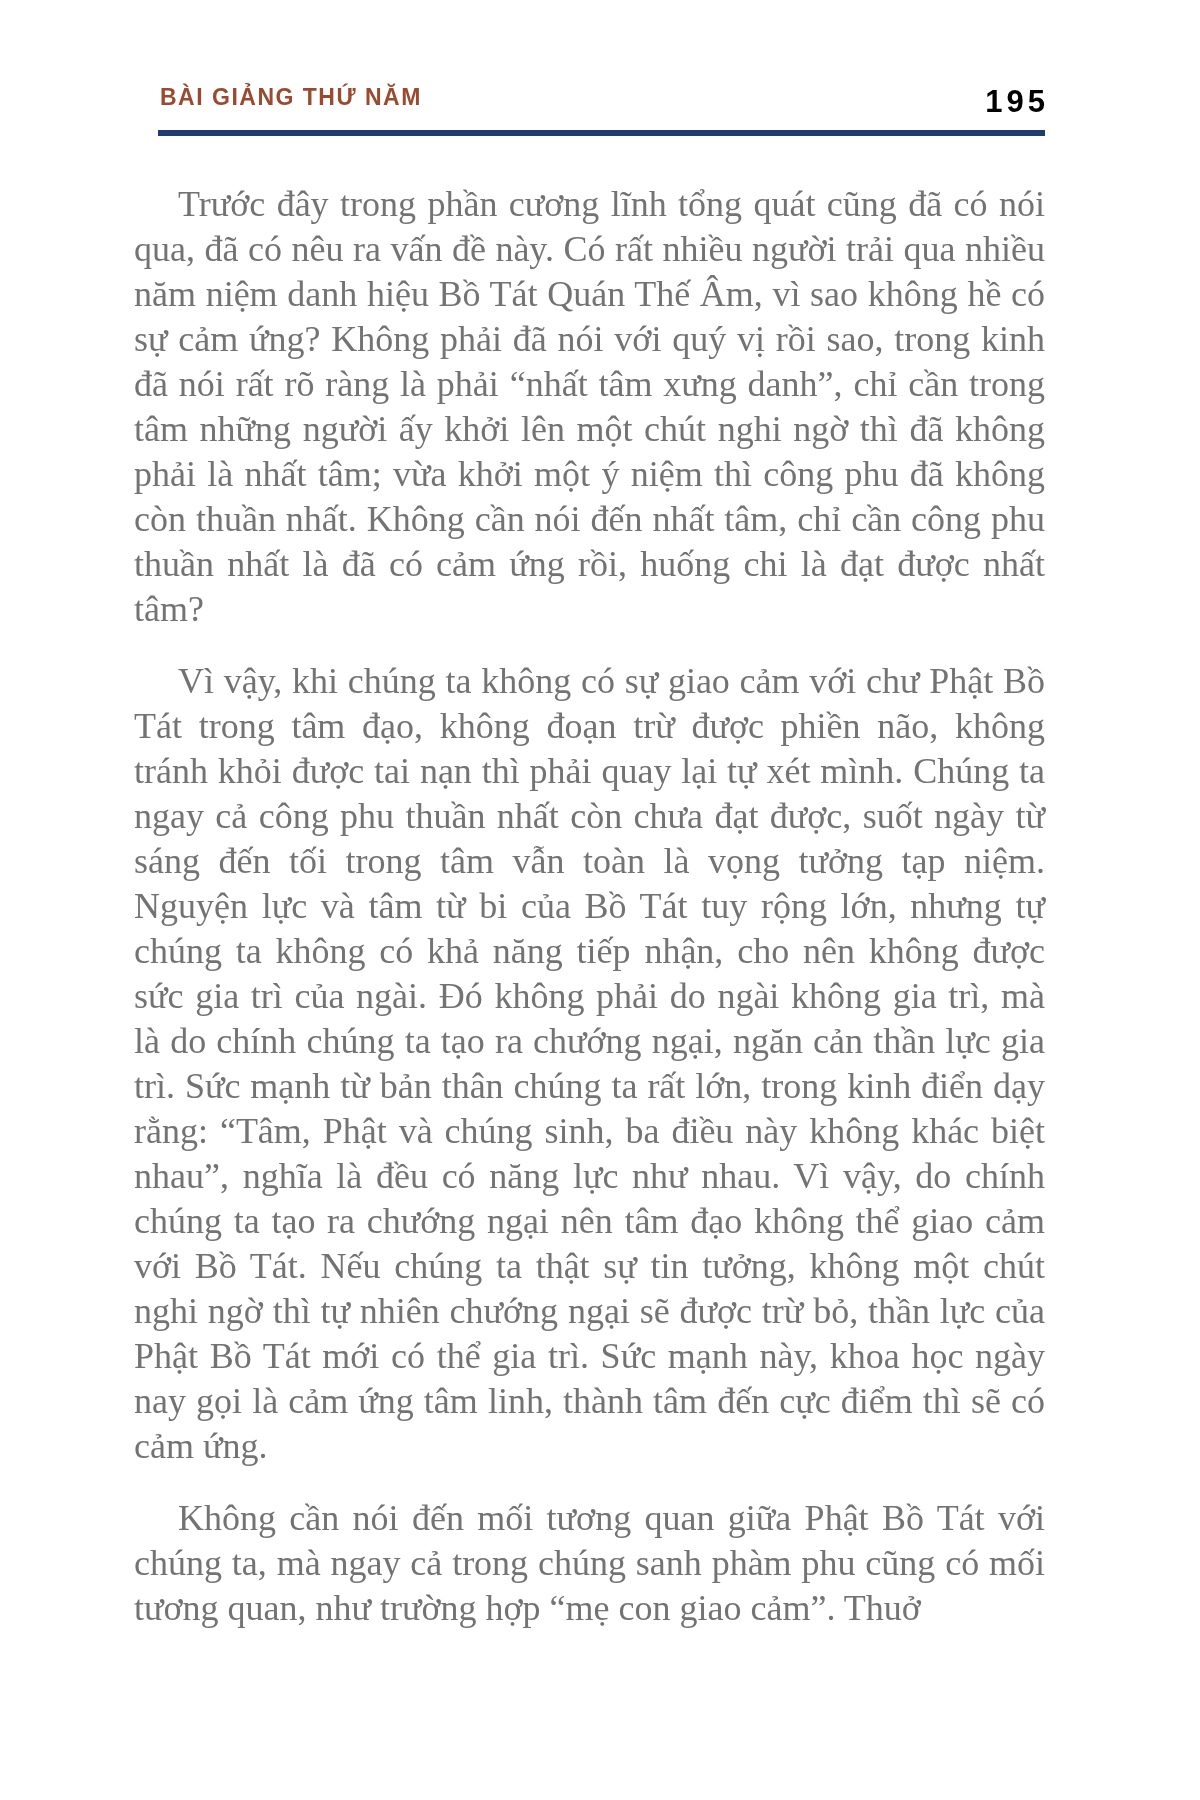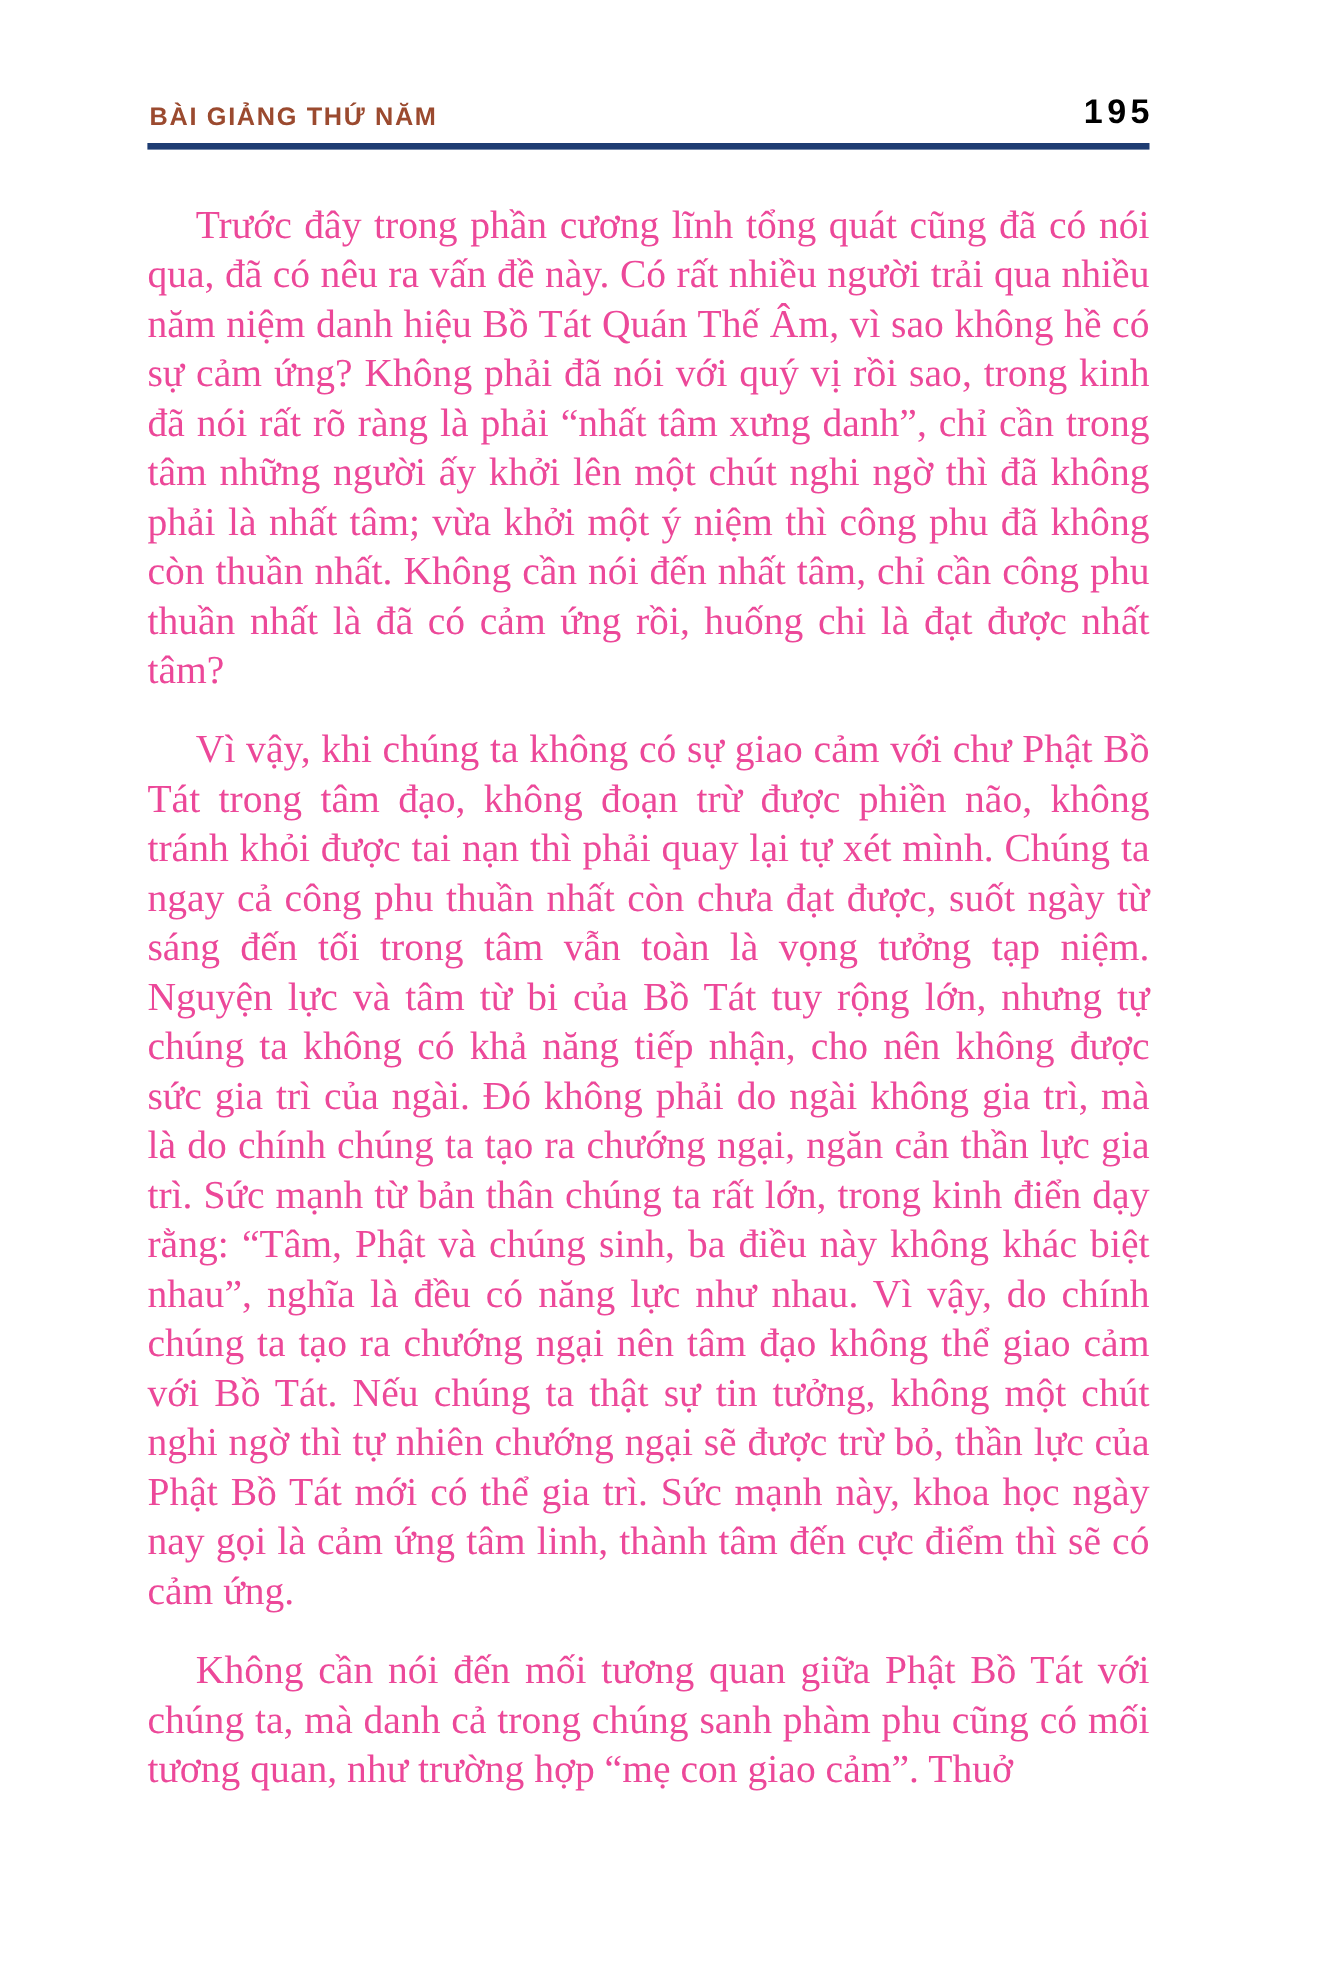--- a/index.html
+++ b/index.html
@@ -12,23 +12,23 @@
     width: 1200px;
     height: 1800px;
     background: #ffffff;
     box-sizing: border-box;
     padding: 84px 155px 0 134px;
     overflow: hidden;
   }
   .page-header {
     display: flex;
     justify-content: space-between;
-    align-items: flex-end;
     border-bottom: 6px solid #1e3c72;
     padding-bottom: 10px;
+    margin-left: 24px;
   }
   .running-title {
     font-family: "Liberation Sans", "DejaVu Sans", sans-serif;
     font-weight: 700;
     font-size: 23px;
     letter-spacing: 1.5px;
     color: #9b4a2f;
     margin-left: 2px;
   }
   .page-number {
@@ -37,35 +37,35 @@
     font-size: 31px;
     letter-spacing: 4px;
     color: #000000;
     margin-right: -4px;
   }
   .page-body {
     margin-top: 46px;
     font-family: "Liberation Serif", "DejaVu Serif", serif;
     font-size: 36px;
     line-height: 45px;
-    color: #ec4899;
+    color: #737373;
     text-align: justify;
   }
   .page-body p {
     margin: 0 0 27px 0;
     text-indent: 44px;
   }
 </style>
 </head>
 <body>
 
 <div class="page">
   <header class="page-header">
     <span class="running-title">BÀI GIẢNG THỨ NĂM</span>
     <span class="page-number">195</span>
   </header>
 
   <main class="page-body">
     <p>Trước đây trong phần cương lĩnh tổng quát cũng đã có nói qua, đã có nêu ra vấn đề này. Có rất nhiều người trải qua nhiều năm niệm danh hiệu Bồ Tát Quán Thế Âm, vì sao không hề có sự cảm ứng? Không phải đã nói với quý vị rồi sao, trong kinh đã nói rất rõ ràng là phải “nhất tâm xưng danh”, chỉ cần trong tâm những người ấy khởi lên một chút nghi ngờ thì đã không phải là nhất tâm; vừa khởi một ý niệm thì công phu đã không còn thuần nhất. Không cần nói đến nhất tâm, chỉ cần công phu thuần nhất là đã có cảm ứng rồi, huống chi là đạt được nhất tâm?</p>
     <p>Vì vậy, khi chúng ta không có sự giao cảm với chư Phật Bồ Tát trong tâm đạo, không đoạn trừ được phiền não, không tránh khỏi được tai nạn thì phải quay lại tự xét mình. Chúng ta ngay cả công phu thuần nhất còn chưa đạt được, suốt ngày từ sáng đến tối trong tâm vẫn toàn là vọng tưởng tạp niệm. Nguyện lực và tâm từ bi của Bồ Tát tuy rộng lớn, nhưng tự chúng ta không có khả năng tiếp nhận, cho nên không được sức gia trì của ngài. Đó không phải do ngài không gia trì, mà là do chính chúng ta tạo ra chướng ngại, ngăn cản thần lực gia trì. Sức mạnh từ bản thân chúng ta rất lớn, trong kinh điển dạy rằng: “Tâm, Phật và chúng sinh, ba điều này không khác biệt nhau”, nghĩa là đều có năng lực như nhau. Vì vậy, do chính chúng ta tạo ra chướng ngại nên tâm đạo không thể giao cảm với Bồ Tát. Nếu chúng ta thật sự tin tưởng, không một chút nghi ngờ thì tự nhiên chướng ngại sẽ được trừ bỏ, thần lực của Phật Bồ Tát mới có thể gia trì. Sức mạnh này, khoa học ngày nay gọi là cảm ứng tâm linh, thành tâm đến cực điểm thì sẽ có cảm ứng.</p>
-    <p>Không cần nói đến mối tương quan giữa Phật Bồ Tát với chúng ta, mà danh cả trong chúng sanh phàm phu cũng có mối tương quan, như trường hợp “mẹ con giao cảm”. Thuở</p>
+    <p>Không cần nói đến mối tương quan giữa Phật Bồ Tát với chúng ta, mà ngay cả trong chúng sanh phàm phu cũng có mối tương quan, như trường hợp “mẹ con giao cảm”. Thuở</p>
   </main>
 </div>
 
 </body></html>

